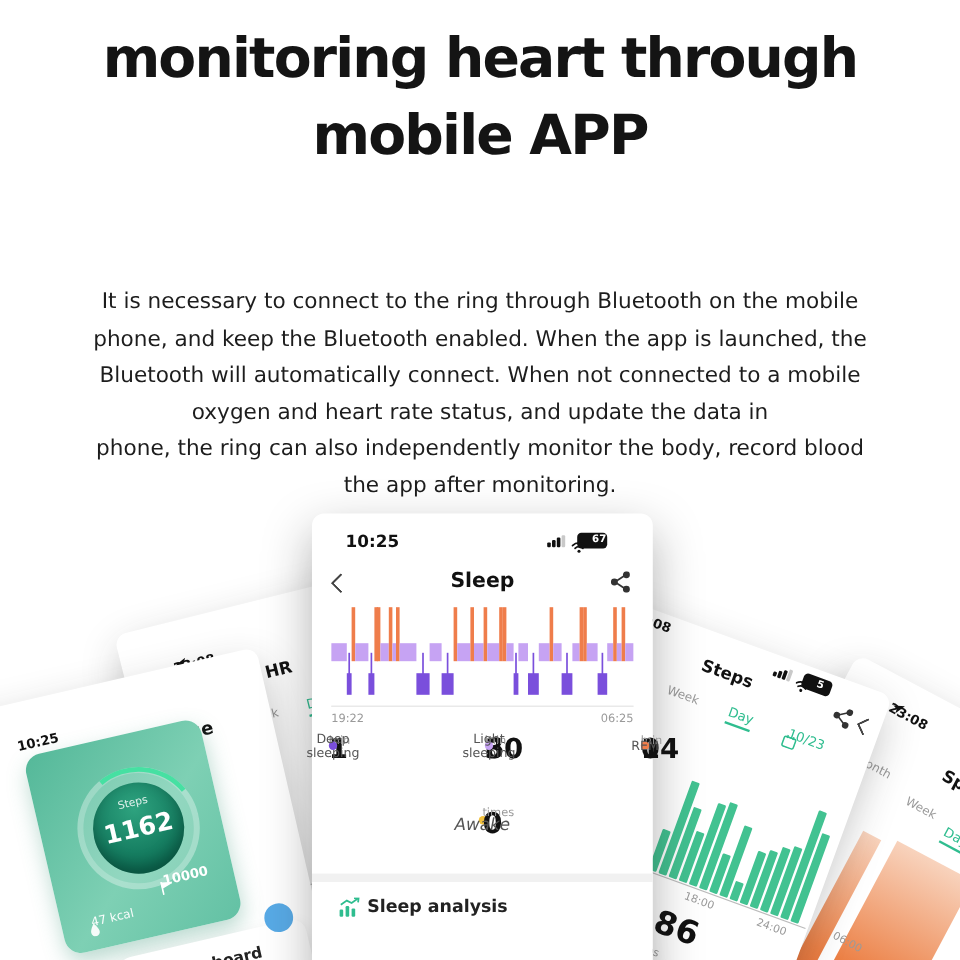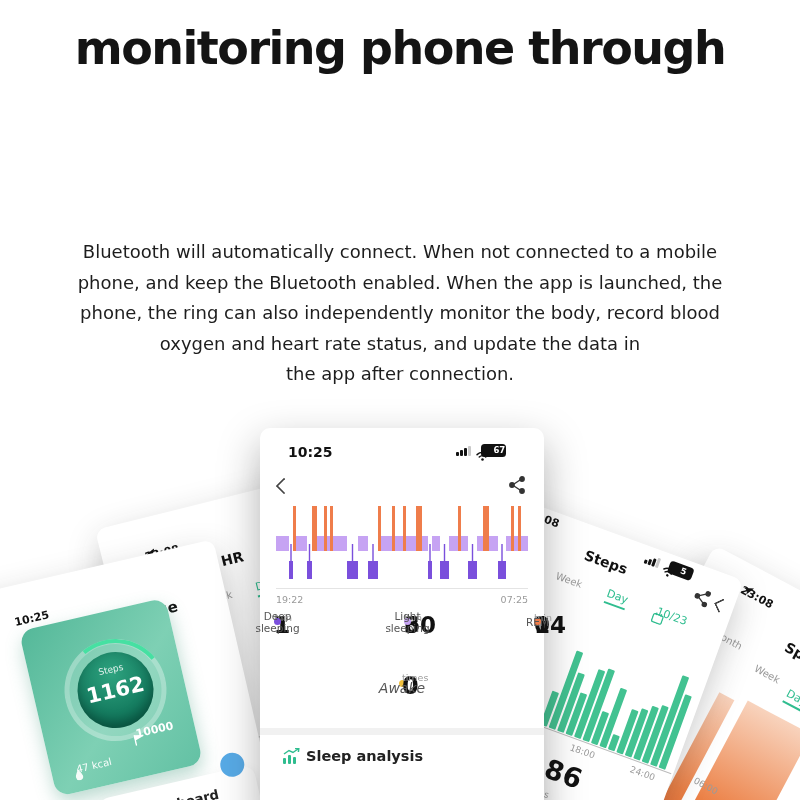--- a/index.html
+++ b/index.html
@@ -53,28 +53,30 @@
   .axisline{height:1px;background:#bbb;}
   .yticks{display:flex;flex-direction:column;justify-content:space-between;font-size:8.5px;color:#9a9a9a;}
   .yticks span{position:static;}
 </style>
 </head>
 <body>
 
 <div class="stage">
 
   <div class="hero-title">
-    <span style="display:block">monitoring phone through</span>
+    <span style="display:block">monitoring heart through</span>
+    <span style="display:block">mobile APP</span>
   </div>
   <div class="hero-sub">
+    <span style="display:block">It is necessary to connect to the ring through Bluetooth on the mobile</span>
+    <span style="display:block">phone, and keep the Bluetooth enabled. When the app is launched, the</span>
     <span style="display:block">Bluetooth will automatically connect. When not connected to a mobile</span>
-    <span style="display:block">phone, and keep the Bluetooth enabled. When the app is launched, the</span>
+    <span style="display:block">oxygen and heart rate status, and update the data in</span>
     <span style="display:block">phone, the ring can also independently monitor the body, record blood</span>
-    <span style="display:block">oxygen and heart rate status, and update the data in</span>
-    <span style="display:block">the app after connection.</span>
+    <span style="display:block">the app after monitoring.</span>
   </div>
 
   <div class="card" style="left:715px;top:545px;width:300px;height:340px;transform:rotate(28deg);z-index:10;">
     <div class="t-sm" style="left:44px;top:20px;">
       <span>23:08</span>
         <span class="navarrow">
           <svg width="9" height="9" viewBox="0 0 10 10">
             <path d="M0,4.6 L10,0 L5.2,10 L4.4,5.4 Z" fill="#111"></path>
           </svg>
         </span>
@@ -251,20 +253,21 @@
             <path d="M1,4 a8.5,8.5 0 0 1 12,0" fill="none" stroke="#111" stroke-width="1.6" stroke-linecap="round"></path>
             <path d="M3.4,6.6 a5,5 0 0 1 7.2,0" fill="none" stroke="#111" stroke-width="1.6" stroke-linecap="round"></path>
             <circle cx="7" cy="9.3" r="1.4" fill="#111"></circle>
           </svg>
         </span>
       <span class="battery">
           <span>67</span>
         </span>
     </div>
     <div class="chev" style="left:18px;top:52px;width:10px;height:10px;"></div>
+    <div style="left:0;top:46px;width:284px;text-align:center;font-size:17px;font-weight:700;color:#111;">Sleep</div>
     <div style="left:248px;top:48px;">
       <svg width="18" height="18" viewBox="0 0 18 18">
           <g stroke="#333" stroke-width="1.4" fill="#333">
             <circle cx="14" cy="3" r="2.2"></circle>
             <circle cx="4" cy="9" r="2.2"></circle>
             <circle cx="14" cy="15" r="2.2"></circle>
             <line x1="6" y1="8" x2="12" y2="4"></line>
             <line x1="6" y1="10" x2="12" y2="14"></line>
           </g>
         </svg>
@@ -315,21 +318,21 @@
         <rect x="225.3" y="40" width="1.4" height="19" fill="#7a4fdc"></rect>
         <rect x="222" y="57" width="8" height="18" fill="#7a4fdc"></rect>
         <rect x="230" y="32" width="5" height="15" fill="#c6a3f3"></rect>
         <rect x="235" y="2" width="3" height="45" fill="#ef7d4b"></rect>
         <rect x="238" y="32" width="4" height="15" fill="#c6a3f3"></rect>
         <rect x="242" y="2" width="3" height="45" fill="#ef7d4b"></rect>
         <rect x="245" y="32" width="7" height="15" fill="#c6a3f3"></rect>
       </svg>
     <div class="hypno-axis"></div>
     <div class="t-gray" style="left:16px;top:166px;font-size:9.5px;">19:22</div>
-    <div class="t-gray" style="right:16px;top:166px;font-size:9.5px;">07:25</div>
+    <div class="t-gray" style="right:16px;top:166px;font-size:9.5px;">06:25</div>
 
     <div class="stats-row">
       <div class="stat-col">
         <span class="num">1</span>
           <span class="unit">h</span>
           <span class="num">1</span> 
           <span class="unit">min</span>
         <div class="leg">
             <span class="dot" style="background:var(--deep-purple)"></span>
             <span>Deep sleeping</span>

